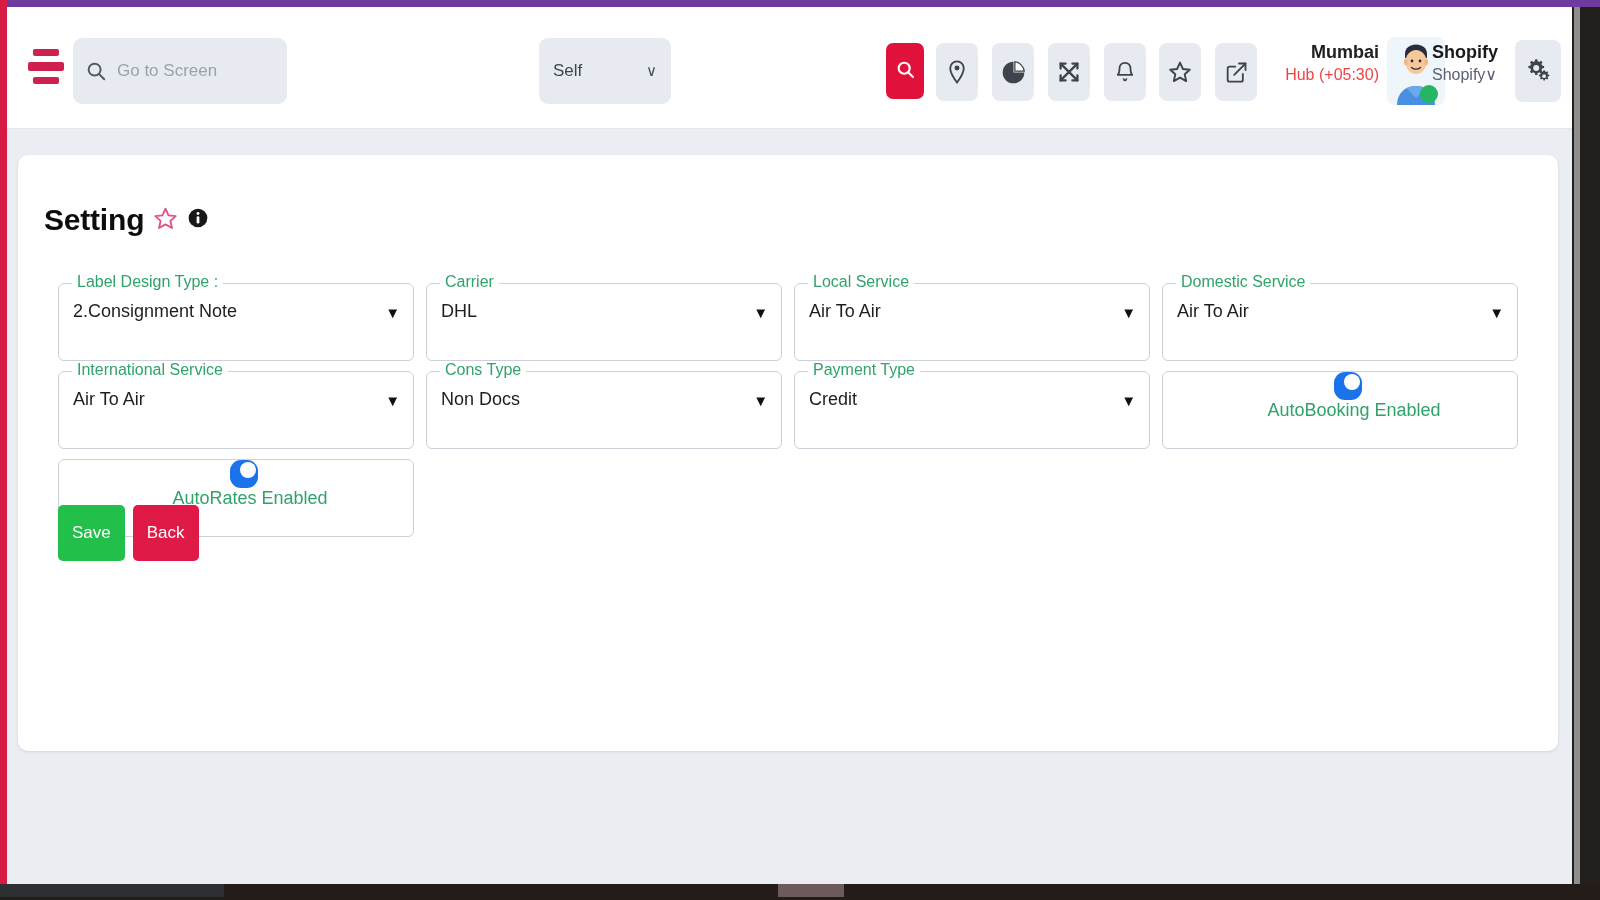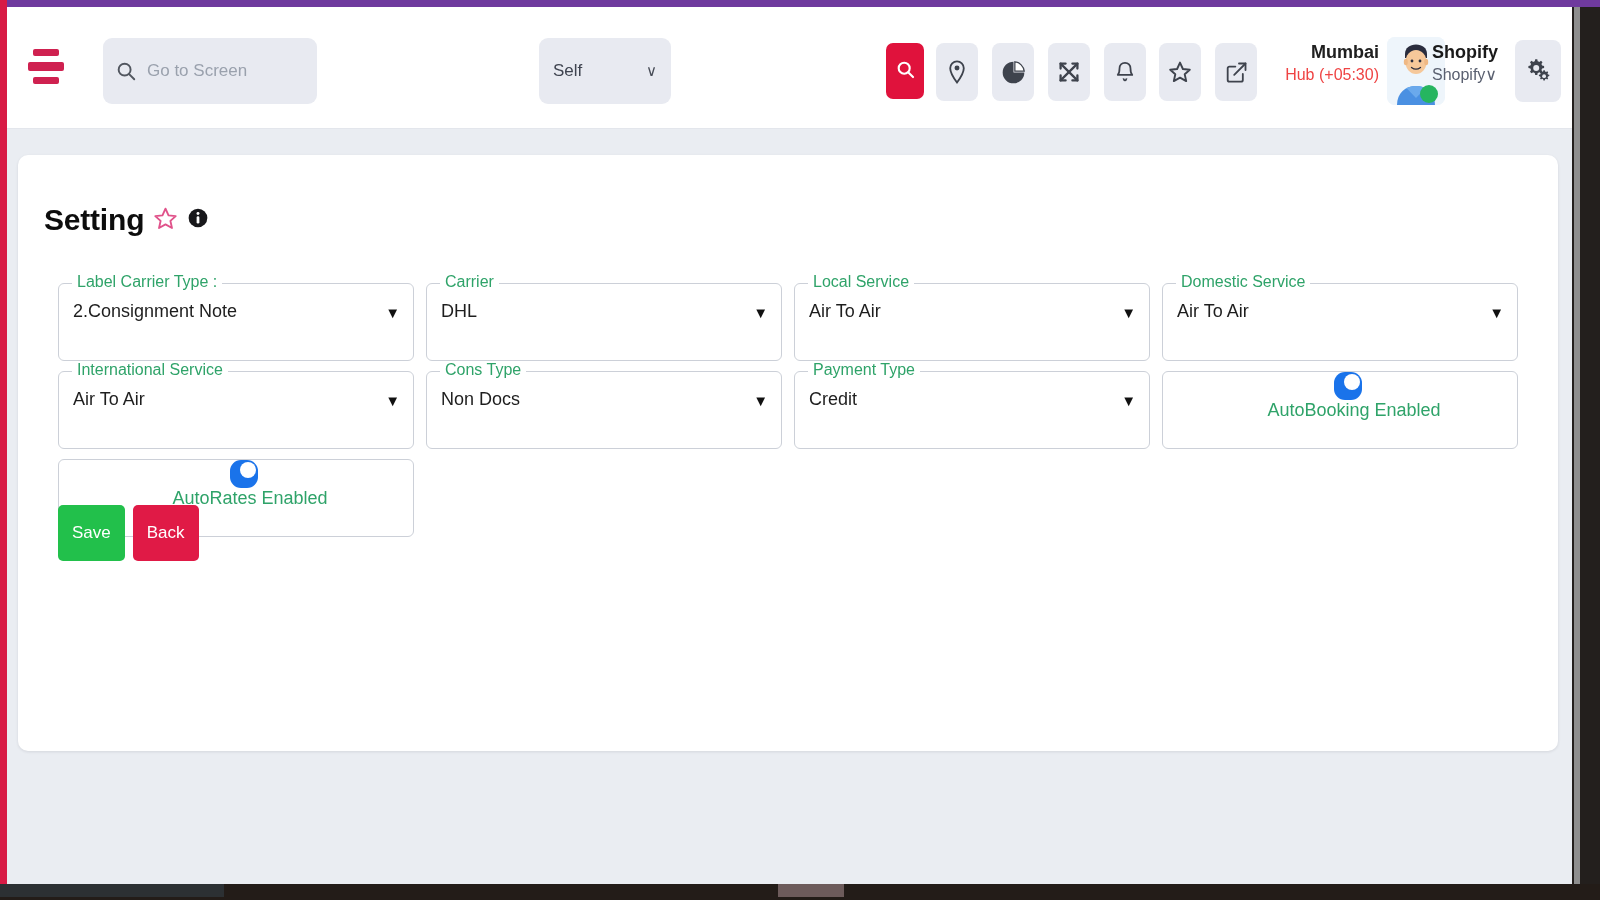--- a/index.html
+++ b/index.html
@@ -110,21 +110,20 @@
 
   
   #goto-box {
     position: absolute;
     left: 66px; top: 31px;
     width: 214px; height: 66px;
     display: flex;
     align-items: center;
     padding-left: 12px;
     cursor: text;
-    margin-left: 30px;
   }
   #goto-box .mag { width: 22px; height: 22px; flex: 0 0 22px; }
   #goto-input {
     border: 0;
     outline: 0;
     background: transparent;
     font-family: "Liberation Sans", sans-serif;
     font-size: 17px;
     color: #6b7280;
     margin-left: 10px;
@@ -508,21 +507,21 @@
           <svg width="22" height="22" viewBox="0 0 24 24">
             <circle cx="12" cy="12" r="10.2" fill="#18181b"></circle>
             <circle cx="12" cy="7" r="1.6" fill="#ffffff"></circle>
             <rect x="10.5" y="10" width="3" height="8" rx="1.4" fill="#ffffff"></rect>
           </svg>
         </span>
       </div>
 
       <div id="form-grid">
           <fieldset class="fld">
-            <legend>Label Carrier Type :</legend>
+            <legend>Label Design Type :</legend>
             <span class="val">2.Consignment Note</span>
             <span class="caret">▼</span>
           </fieldset>
           <fieldset class="fld">
             <legend>Carrier</legend>
             <span class="val">DHL</span>
             <span class="caret">▼</span>
           </fieldset>
           <fieldset class="fld">
             <legend>Local Service</legend>

